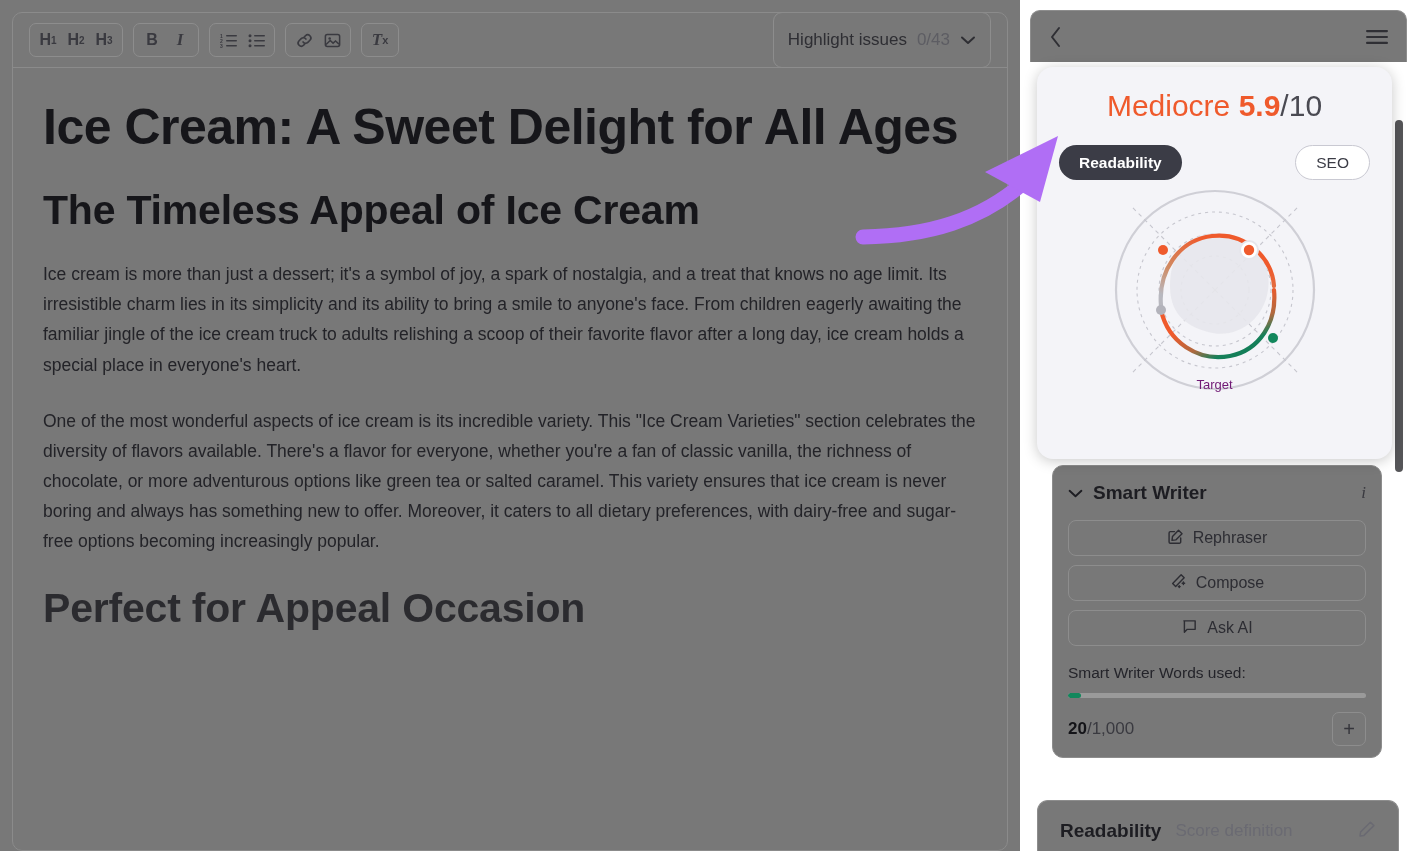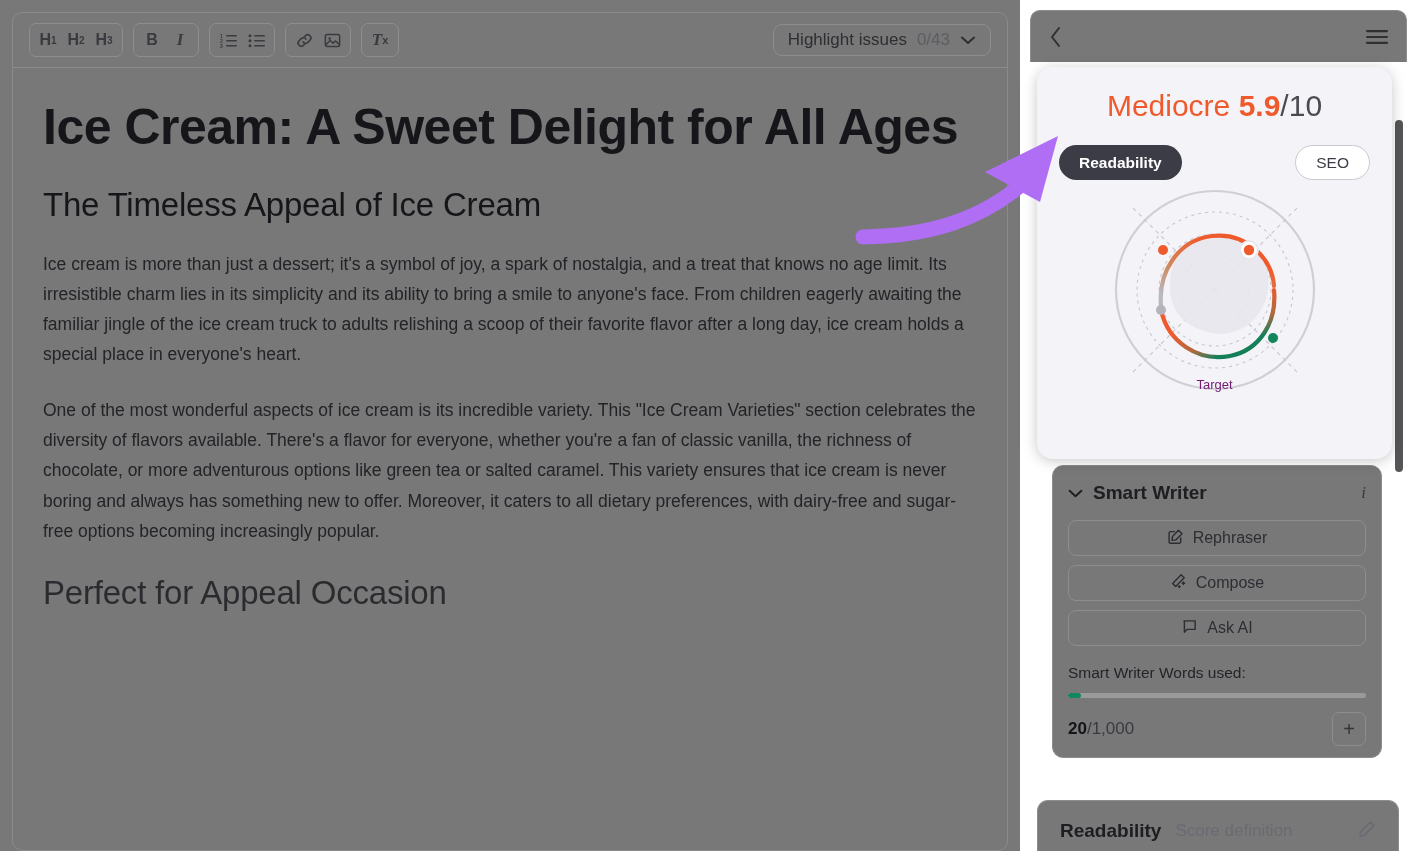--- a/index.html
+++ b/index.html
@@ -52,42 +52,42 @@
   }
   .tb-btn sub { font-size: 10px; font-weight: 700; }
   .tb-btn.italic { font-style: italic; font-family: "Liberation Serif", serif; font-size: 17px; }
   .tb-btn svg { display: block; }
 
   #highlight-issues {
     margin-left: auto;
     display: flex; align-items: center; gap: 10px;
     border: 1px solid #8d8d8d;
     border-radius: 9px;
-    height: 32px;
+    height: 56px;
     padding: 0 14px;
     cursor: pointer;
   }
   #highlight-issues .hi-label { font-size: 17px; color: #2e2e33; }
   #highlight-issues .hi-count { font-size: 17px; color: #5d5d63; }
 
   #doc {
     padding: 26px 30px 0 30px;
     height: 784px;
     overflow: hidden;
     position: relative;
   }
   #doc h1 {
     font-size: 50px; line-height: 1.32;
     font-weight: 700; color: #16161a;
     letter-spacing: -0.5px;
     margin-bottom: 24px;
   }
   #doc h2 {
-    font-size: 33px; line-height: 1.3;
-    font-weight: 400; color: #16161a;
+    font-size: 41px; line-height: 1.3;
+    font-weight: 700; color: #16161a;
     letter-spacing: -0.2px;
     margin: 18px 0 22px 0;
   }
   #doc p {
     font-size: 17.5px; line-height: 1.72;
     color: #232328;
     margin-bottom: 26px;
   }
   #doc h2.faded {
     color: #1b1b20;

